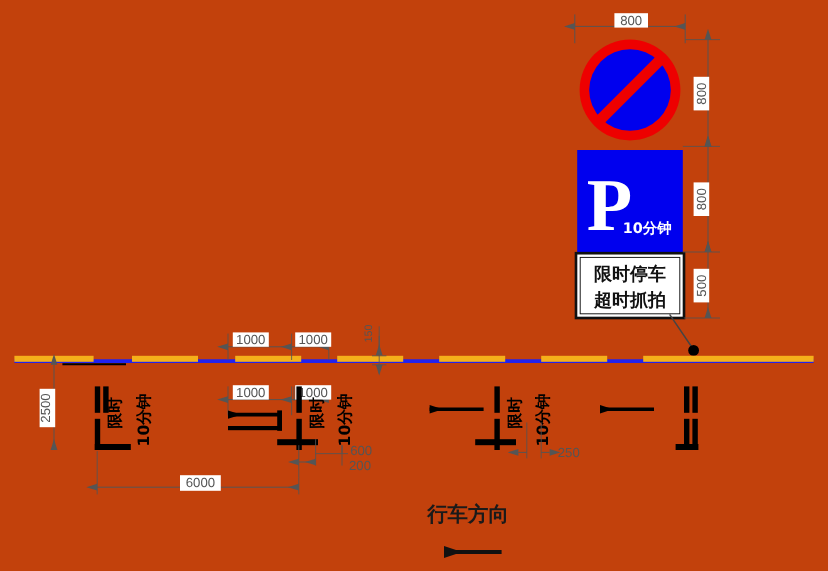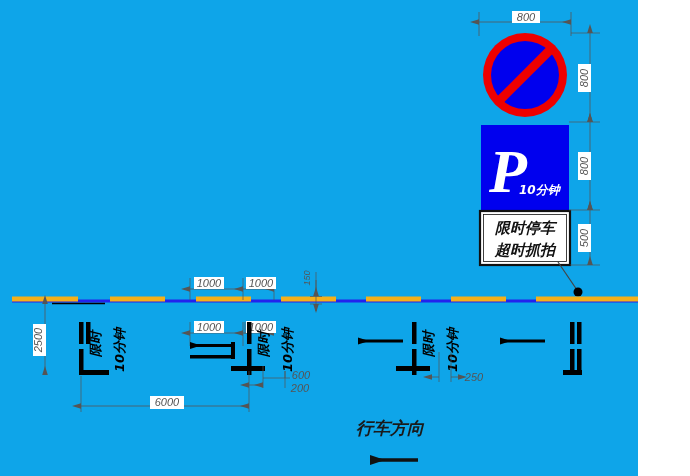--- a/index.html
+++ b/index.html
@@ -5,25 +5,24 @@
   html, body {
     margin: 0;
     padding: 0;
     background: #ffffff;
   }
   body {
     font-family: "Liberation Sans", sans-serif;
   }
   #canvas {
     position: relative;
-    width: 638px;
+    width: 690px;
     height: 476px;
-    background: #0ea5e9;
+    background: #c2410c;
     overflow: hidden;
-    font-style: italic;
   }
   #svgroot {
     position: absolute;
     left: 0;
     top: 0;
     width: 690px;
     height: 476px;
   }
   .dimtext {
     font-family: "Liberation Sans", sans-serif;

